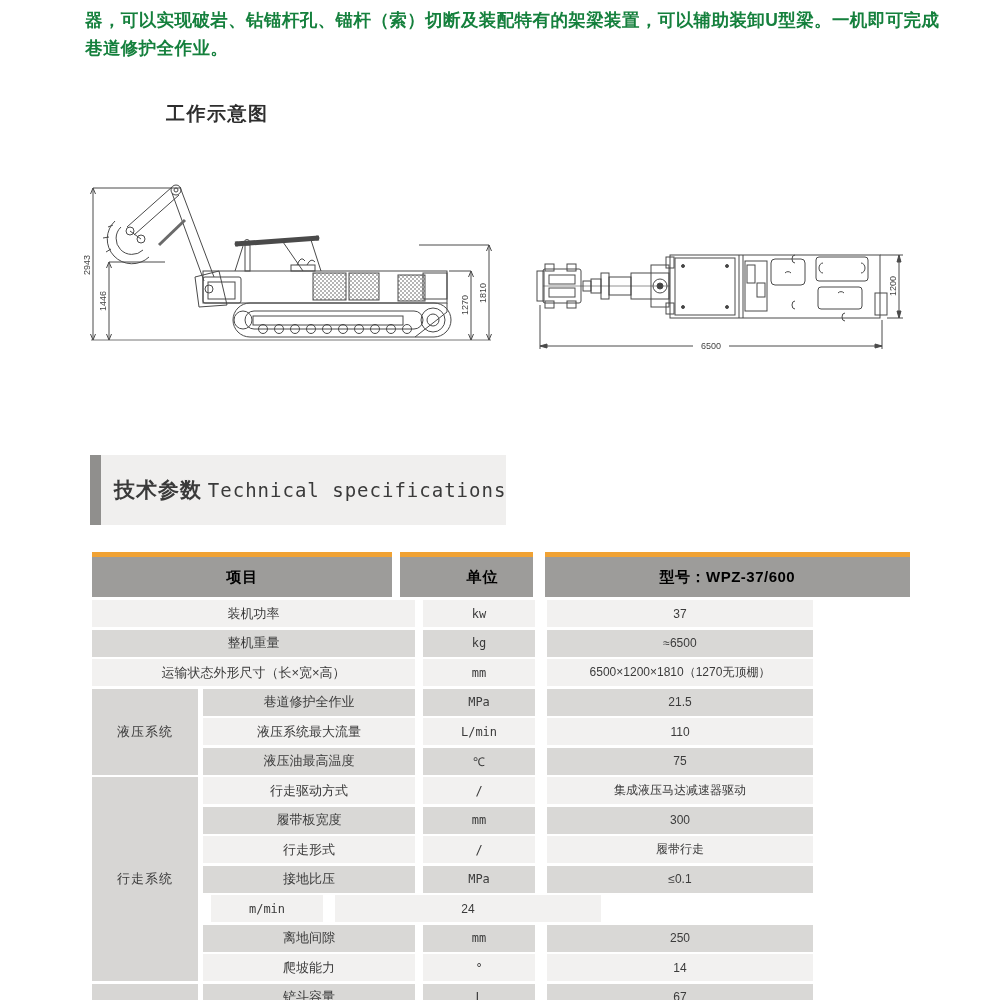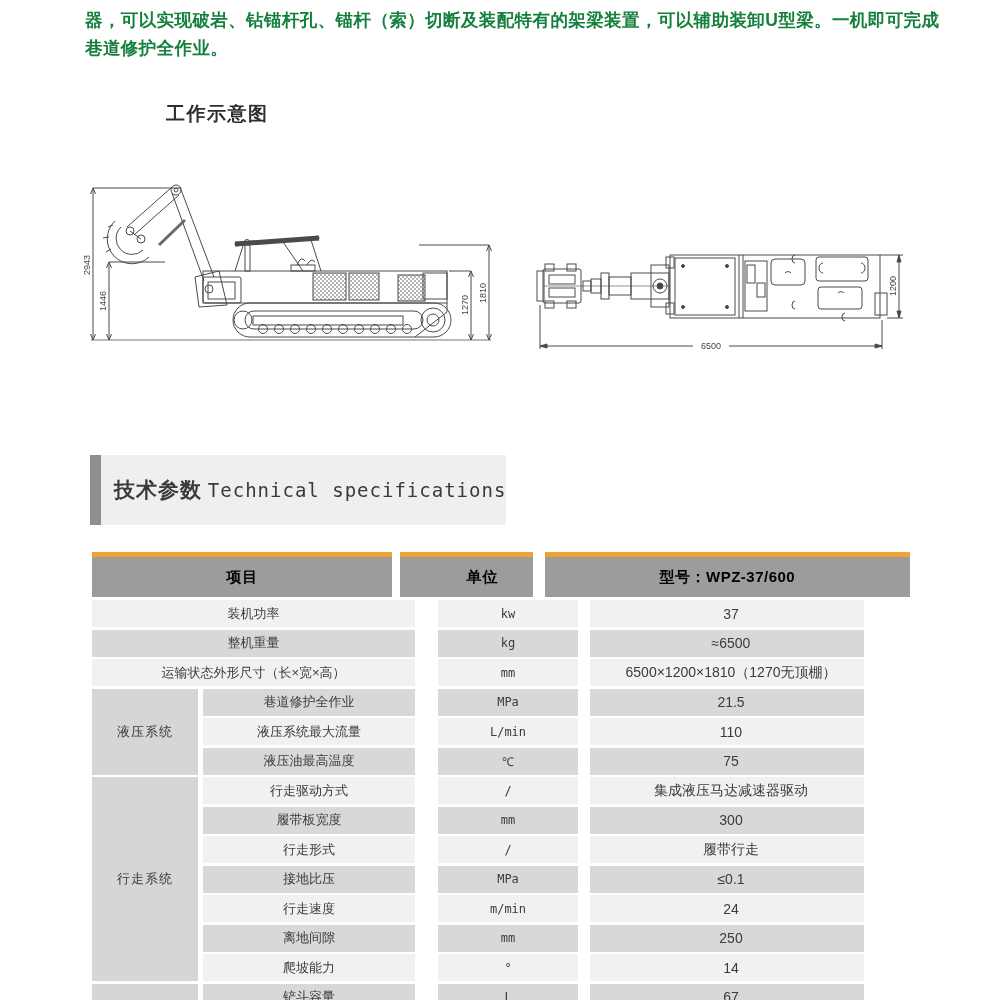--- a/index.html
+++ b/index.html
@@ -47,22 +47,22 @@
   .h-item{width:323px;}
   .h-unit{width:140px;margin-left:8px;padding-left:32px;}
   .h-model{width:393px;margin-left:12px;letter-spacing:.5px;}
 
   .t-body{position:relative;margin-top:3px;}
   .t-row{display:flex;height:27px;margin-bottom:2.5px;}
   .cell{display:flex;align-items:center;justify-content:center;font-size:13px;color:#3b3b3b;}
   .c-item{width:323px;}
   .c-spacer{width:111px;}
   .c-item-g{width:212px;}
-  .c-unit{width:140px;margin-left:23px;font-family:"DejaVu Sans Mono",monospace;font-size:12px;}
-  .c-val{width:266px;margin-left:12px;font-size:14px;padding-left:8px;}
+  .c-unit{width:112px;margin-left:8px;font-family:"DejaVu Sans Mono",monospace;font-size:12px;}
+  .c-val{width:266px;margin-left:12px;font-size:12px;}
   .bg-light{background:var(--row-light);}
   .bg-dark{background:var(--row-dark);}
   .group-cell{position:absolute;left:0;width:106px;background:var(--group-cell);
     display:flex;align-items:center;justify-content:center;font-size:13px;color:#3b3b3b;letter-spacing:1px;}
 </style>
 </head>
 <body>
 
 <div class="page">
 
@@ -296,21 +296,20 @@
           <div class="cell c-val bg-light">履带行走</div>
         </div>
         <div class="t-row">
           <div class="cell c-spacer"></div>
           <div class="cell c-item-g bg-dark">接地比压</div>
           <div class="cell c-unit bg-dark">MPa</div>
           <div class="cell c-val bg-dark">≤0.1</div>
         </div>
         <div class="t-row">
           <div class="cell c-spacer"></div>
-          <div class="cell c-item-g bg-light">行走速度</div>
           <div class="cell c-unit bg-light">m/min</div>
           <div class="cell c-val bg-light">24</div>
         </div>
         <div class="t-row">
           <div class="cell c-spacer"></div>
           <div class="cell c-item-g bg-dark">离地间隙</div>
           <div class="cell c-unit bg-dark">mm</div>
           <div class="cell c-val bg-dark">250</div>
         </div>
         <div class="t-row">

